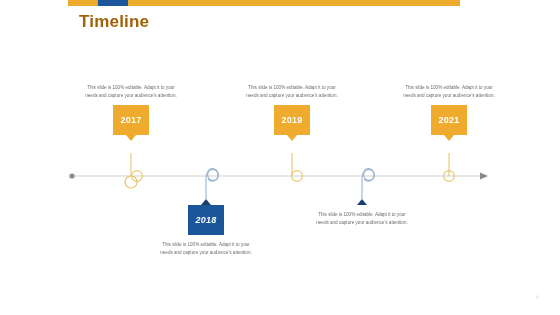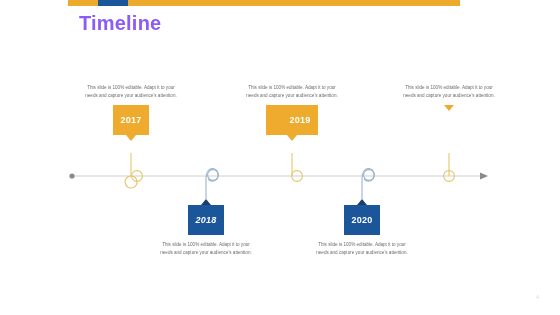--- a/index.html
+++ b/index.html
@@ -28,23 +28,23 @@
   .bar-seg { height: 100%; }
   .bar-seg.s1 { width: 30px; }
   .bar-seg.s2 { width: 30px; }
   .bar-seg.s3 { flex: 1 1 auto; }
 
   
   #page-title {
     position: absolute;
     left: 79px;
     top: 12px;
-    font-size: 20px;
+    font-size: 17px;
     font-weight: bold;
-    color: #8b5cf6;
+    color: #a16207;
     letter-spacing: 0.2px;
     white-space: nowrap;
   }
 
   
   #axis-wrap {
     position: absolute;
     left: 0;
     top: 0;
     width: 560px;
@@ -157,34 +157,34 @@
 <div class="milestone below" style="left:152px; top:199px;">
   <div class="ms-pointer" style="border-bottom-color:#1a3f6e;"></div>
   <div class="ms-box" style="background:#1a5699;font-style:italic;">
     <span>2018</span>
   </div>
   <div class="ms-text">This slide is 100% editable. Adapt it to your needs and capture your audience's attention.</div>
 </div>
 
 <div class="milestone above" style="left:238px; top:84px;">
   <div class="ms-text">This slide is 100% editable. Adapt it to your needs and capture your audience's attention.</div>
-  <div class="ms-box" style="background:#eeab2d;padding-left:16px;">
+  <div class="ms-box" style="background:#eeab2d;">
     <span>2019</span>
   </div>
   <div class="ms-pointer" style="border-top-color:#eeab2d;"></div>
 </div>
 
 <div class="milestone below" style="left:308px; top:199px;">
   <div class="ms-pointer" style="border-bottom-color:#1a3f6e;"></div>
-  <div class="ms-box" style="background:#1a5699;">
-    <span>2020</span>
-  </div>
   <div class="ms-text">This slide is 100% editable. Adapt it to your needs and capture your audience's attention.</div>
 </div>
 
 <div class="milestone above" style="left:395px; top:84px;">
   <div class="ms-text">This slide is 100% editable. Adapt it to your needs and capture your audience's attention.</div>
+  <div class="ms-box" style="background:#eeab2d;">
+    <span>2021</span>
+  </div>
   <div class="ms-pointer" style="border-top-color:#eeab2d;"></div>
 </div>
 
 <div id="watermark">
   <span>4</span>
 </div>
 
 </body></html>

